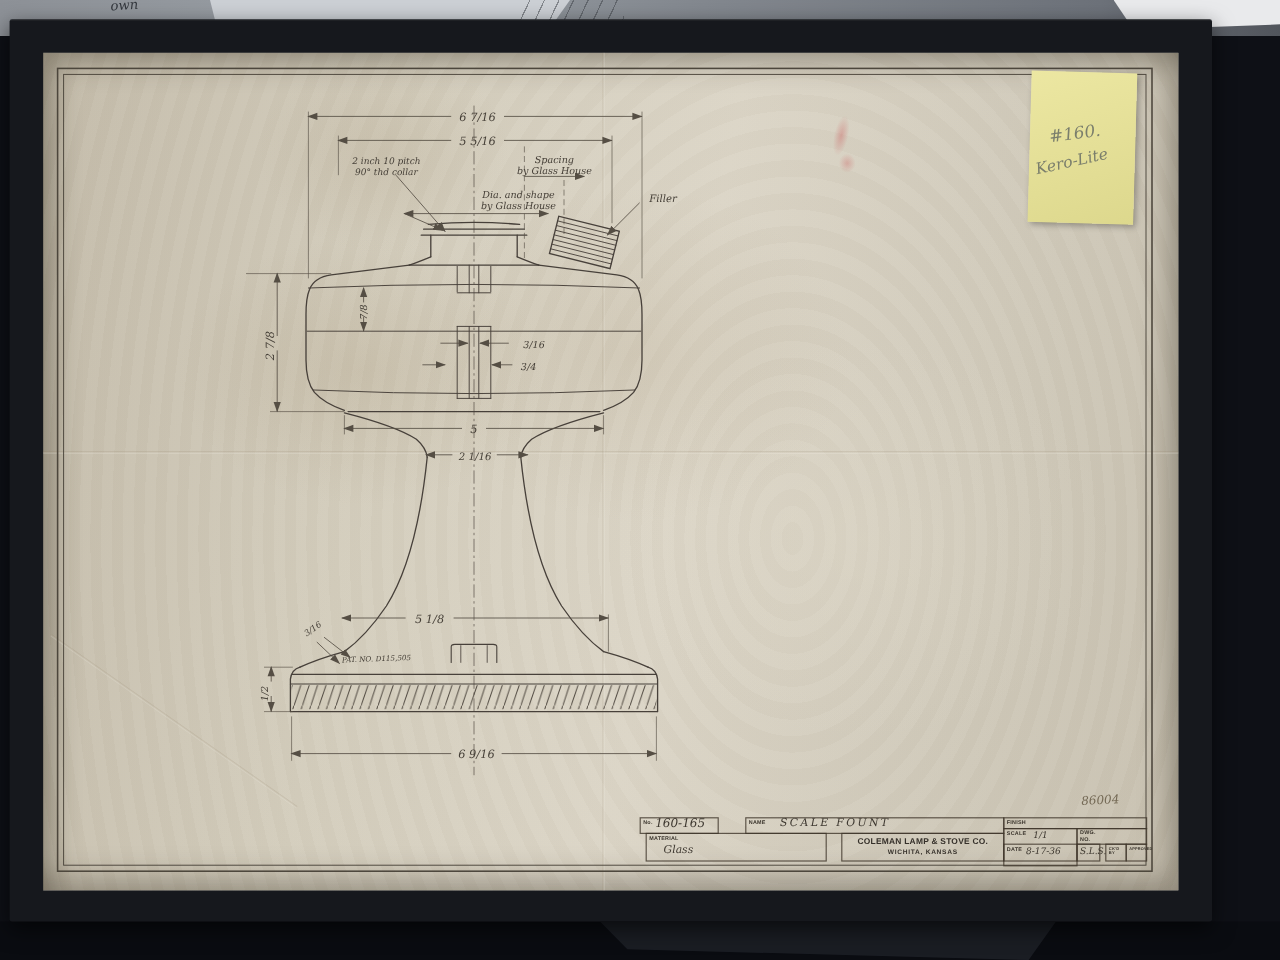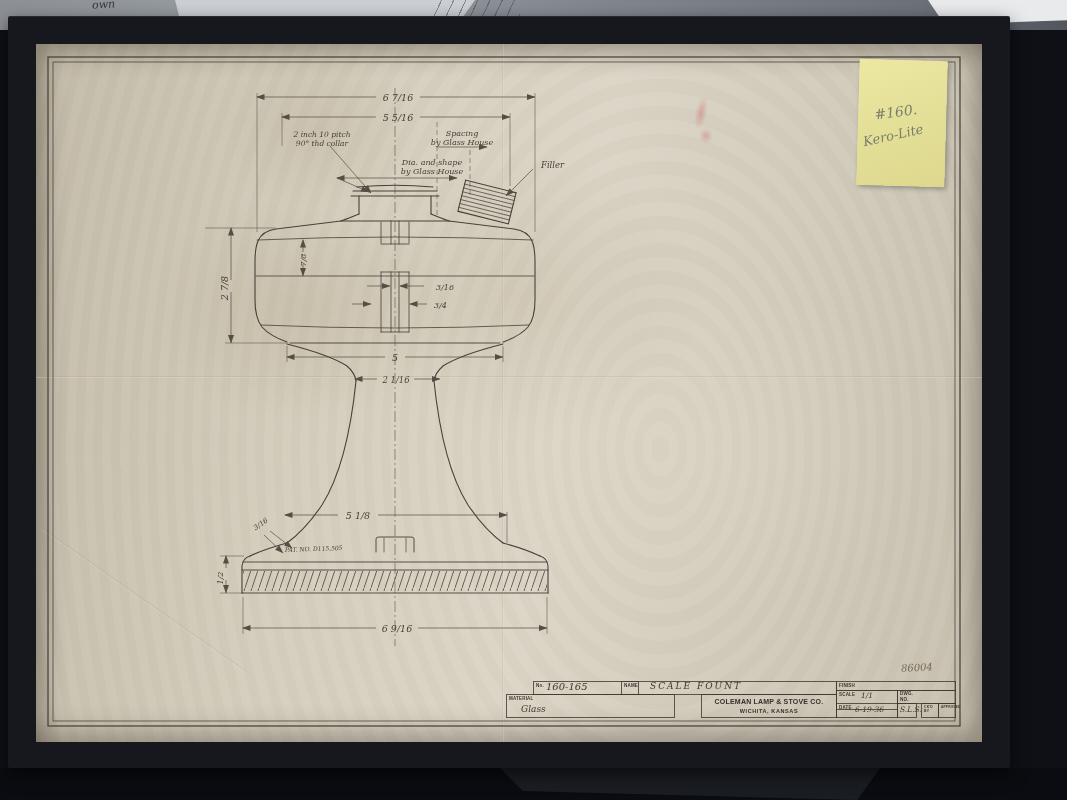--- a/index.html
+++ b/index.html
@@ -207,50 +207,50 @@
       <text x="462" y="136" font-size="8" text-anchor="middle">Spacing</text>
       <text x="462" y="145" font-size="8" text-anchor="middle">by Glass House</text>
       <text x="432" y="165" font-size="8" text-anchor="middle">Dia. and shape</text>
       <text x="432" y="174" font-size="8" text-anchor="middle">by Glass House</text>
       <text x="541" y="168" font-size="8.5">Filler</text>
       <text x="285" y="552" font-size="6" transform="rotate(-2 285 552)">PAT. NO. D115,505</text>
     </g>
   </svg>
 
   <div>
-    <div class="tb-cell" style="left:533px;top:681px;width:106px;height:14px;">
+    <div class="tb-cell" style="left:533px;top:681px;width:66px;height:14px;">
       <span class="tb-label">No.</span>
       <span class="tb-hand" style="left:12px;top:-1px;">160-165</span>
     </div>
     <div class="tb-cell" style="left:621px;top:681px;width:216px;height:14px;">
       <span class="tb-label">NAME</span>
       <span class="tb-hand" style="left:28px;top:-1px;font-size:9px;letter-spacing:2px;">SCALE FOUNT</span>
     </div>
-    <div class="tb-cell" style="left:506px;top:694px;width:169px;height:24px;">
+    <div class="tb-cell" style="left:538px;top:694px;width:151px;height:24px;">
       <span class="tb-label">MATERIAL</span>
       <span class="tb-hand" style="left:14px;top:9px;font-size:9px;">Glass</span>
     </div>
     <div class="tb-cell" style="left:701px;top:694px;width:136px;height:24px;">
       <div class="tb-company" style="top:3px;font-size:7px;font-weight:bold;letter-spacing:.2px;">COLEMAN LAMP &amp; STOVE CO.</div>
       <div class="tb-company" style="top:13px;font-size:5.5px;font-weight:bold;letter-spacing:.6px;">WICHITA, KANSAS</div>
     </div>
     <div class="tb-cell" style="left:836px;top:681px;width:120px;height:10px;">
       <span class="tb-label">FINISH</span>
     </div>
-    <div class="tb-cell" style="left:836px;top:690px;width:62px;height:20px;">
+    <div class="tb-cell" style="left:836px;top:690px;width:62px;height:32px;">
       <span class="tb-label">SCALE</span>
       <span class="tb-hand" style="left:24px;top:0px;font-size:7.5px;">1/1</span>
     </div>
     <div class="tb-cell" style="left:897px;top:690px;width:59px;height:14px;">
       <span class="tb-label" style="top:0;">DWG.</span>
       <span class="tb-label" style="top:6px;">NO.</span>
     </div>
     <div class="tb-cell" style="left:836px;top:703px;width:62px;height:15px;">
       <span class="tb-label">DATE</span>
-      <span class="tb-hand" style="left:18px;top:1px;font-size:7.5px;">6-19-36</span>
+      <span class="tb-hand" style="left:18px;top:1px;font-size:7.5px;">8-17-36</span>
     </div>
     <div class="tb-cell" style="left:897px;top:703px;width:20px;height:15px;">
       <span class="tb-hand" style="left:2px;top:1px;font-size:7.5px;">S.L.S.</span>
     </div>
     <div class="tb-cell" style="left:921px;top:703px;width:18px;height:15px;">
       <span class="tb-label" style="font-size:3.4px;">CK'D BY</span>
     </div>
     <div class="tb-cell" style="left:938px;top:703px;width:18px;height:15px;">
       <span class="tb-label" style="font-size:3.2px;">APPROVED</span>
     </div>

